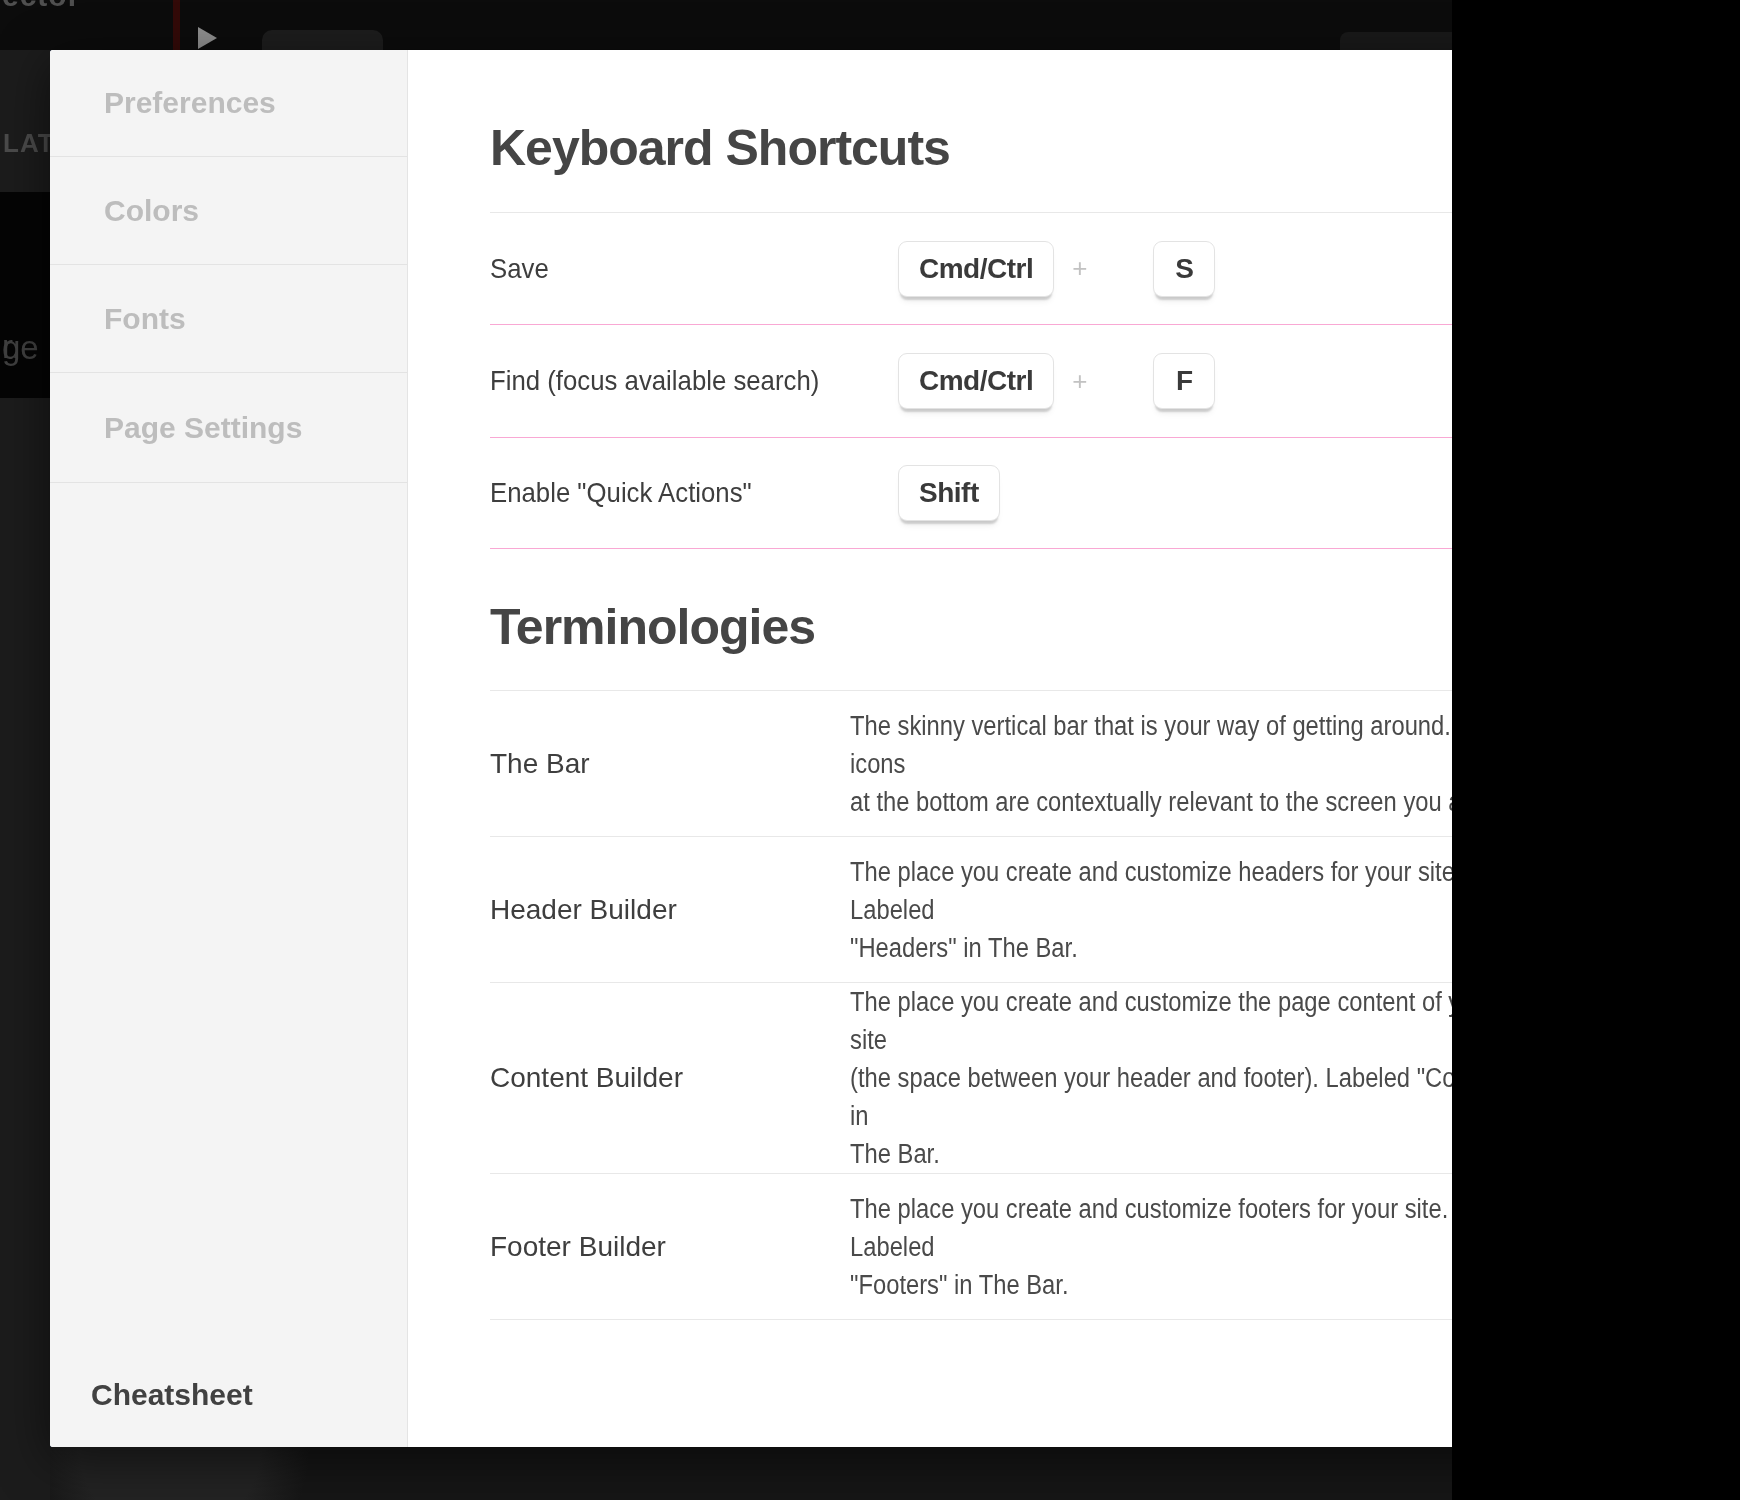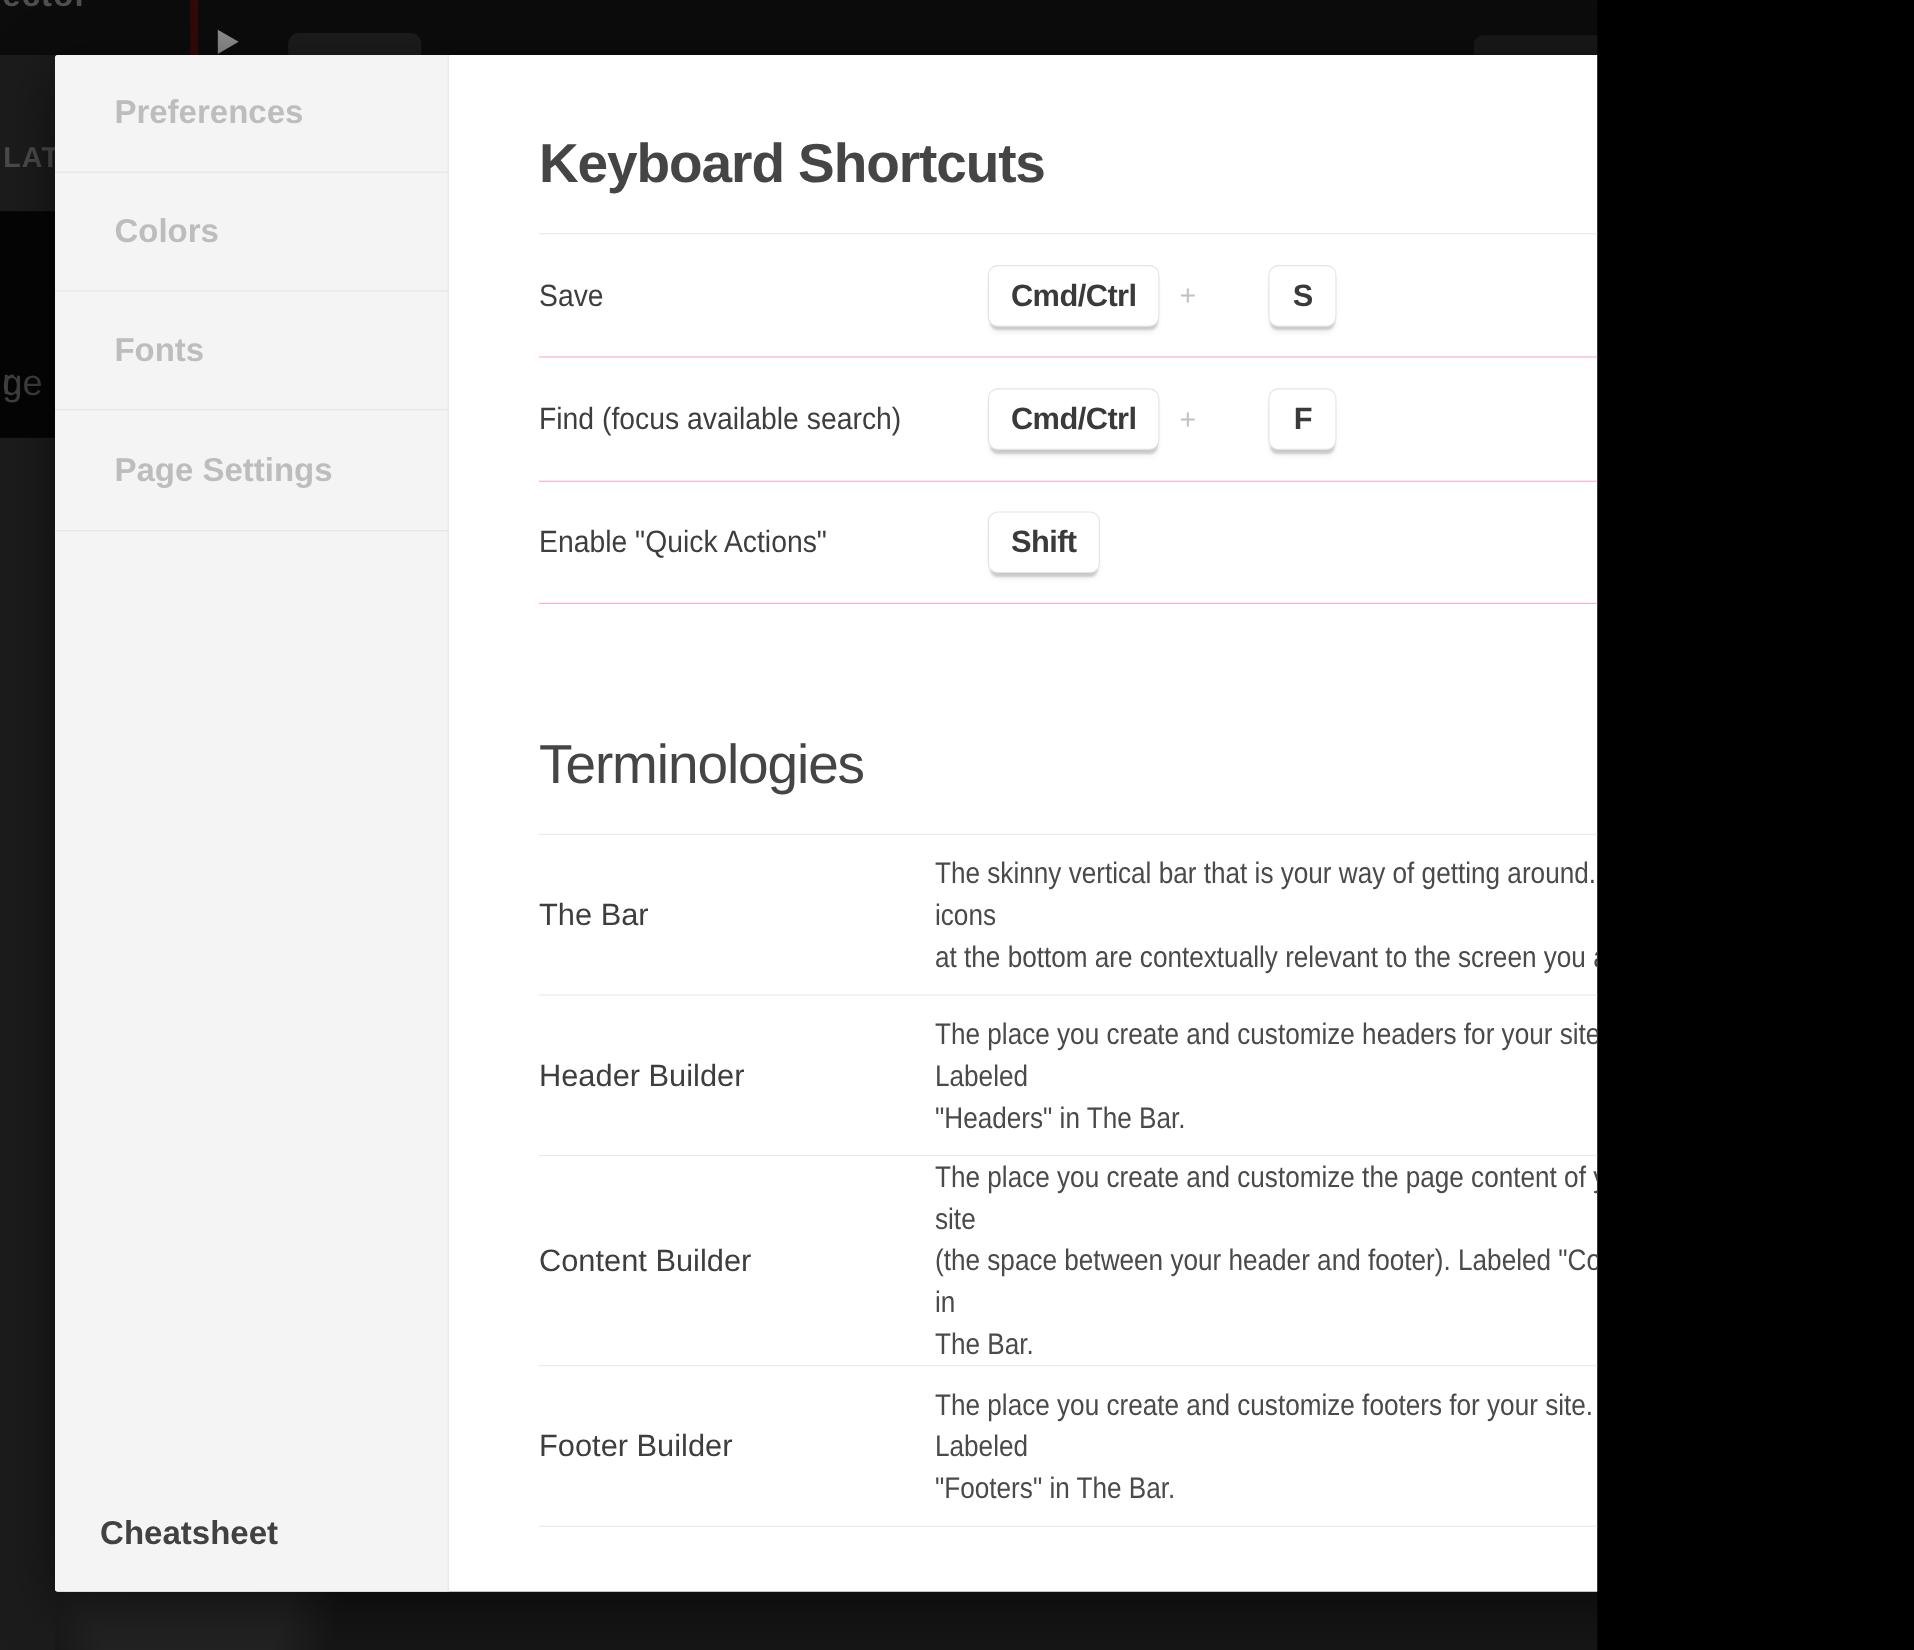--- a/index.html
+++ b/index.html
@@ -39,21 +39,21 @@
   
   .modal { position:absolute; left:50px; top:50px; width:1640px; height:1397px; background:#fff; border-radius:3px; box-shadow:0 12px 50px rgba(0,0,0,.55); display:flex; overflow:hidden; }
 
   .sidebar { position:relative; flex:0 0 358px; background:#f4f4f4; border-right:1px solid #e4e4e4; }
   .side-item { height:107px; border-bottom:1px solid #e3e3e3; display:flex; align-items:center; padding-left:54px; font-size:30px; font-weight:700; color:#bdbdbd; }
   .side-item:nth-child(2) { height:108px;text-align:center; } .side-item:nth-child(3) { height:108px; } .side-item:nth-child(4) { height:110px; }
   .side-bottom { position:absolute; left:41px; bottom:35px; font-size:30px; font-weight:700; color:#414141; }
 
   .content { position:relative; flex:1 1 auto; padding-left:82px; }
   h1.sec { margin-top:68px; font-size:50px; line-height:60px; font-weight:700; color:#454545; letter-spacing:-1px; }
-  h2.sec { margin-top:116px; font-size:50px; line-height:60px; font-weight:400; color:#454545; letter-spacing:-1px; }
+  h2.sec { margin-top:48px; font-size:50px; line-height:60px; font-weight:700; color:#454545; letter-spacing:-1px; }
 
   .kb-list { margin-top:34px; width:1124px; border-top:1px solid #e8e8e8; }
   .kb-row { display:flex; align-items:center; border-bottom:1px solid #f9a8d4; height:112px; }
   .kb-row:nth-child(2) { height:113px; } .kb-row:nth-child(3), .kb-row:nth-child(4) { height:111px; }
   .kb-label { flex:0 0 360px; font-size:28px; color:#3e3e3e; white-space:nowrap; transform:scaleX(.92); transform-origin:left center; }
   .keys { display:flex; align-items:center; }
   .key { display:inline-flex; align-items:center; justify-content:center; min-width:62px; height:56px; padding:0 20px;
          background:#fff; border:1px solid #e3e3e3; border-radius:9px; font-size:28px; font-weight:700; color:#3a3a3a;
          letter-spacing:-0.5px; box-shadow:0 5px 2px -2px rgba(0,0,0,.16), 0 7px 7px -3px rgba(0,0,0,.07);margin-left:48px; }
   .plus { margin:0 18px; font-size:26px; color:#c2c2c2; }

